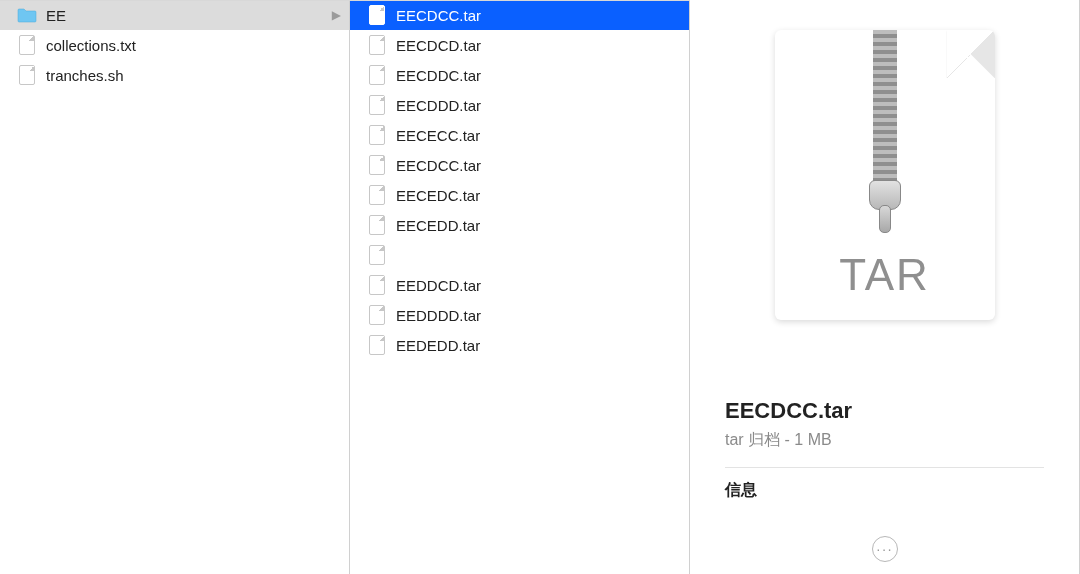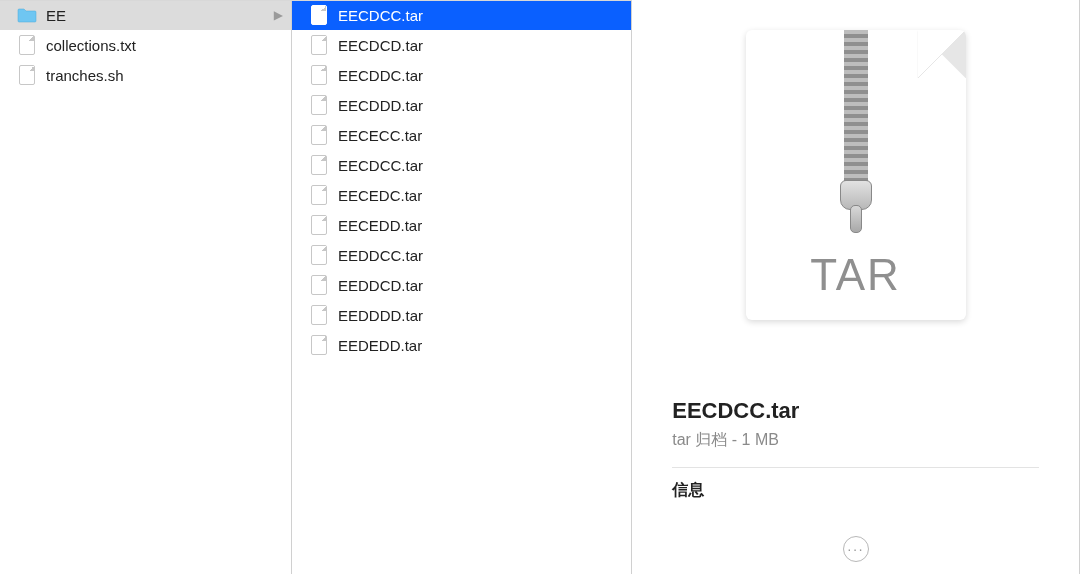--- a/index.html
+++ b/index.html
@@ -10,21 +10,21 @@
       width: 1080px;
       height: 574px;
       overflow: hidden;
       display: flex;
     }
     .col {
       border-right: 1px solid #d0d0d0;
       height: 100%;
       overflow: hidden;
     }
-    .col1 { width: 292px; background: #fff; }
+    .col1 { width: 350px; background: #fff; }
     .col2 { width: 340px; background: #fff; }
     .col3 { flex: 1; background: #fff; display: flex; flex-direction: column; align-items: center; padding-top: 30px; position: relative; gap: 28px; }
 
     .item {
       display: flex;
       align-items: center;
       height: 30px;
       padding: 0 8px 0 16px;
       cursor: default;
       user-select: none;
@@ -282,21 +282,20 @@
     <div class="item">
       <span class="icon-slot">
         <span class="file-icon"></span>
       </span>
       <span class="label">EECEDD.tar</span>
     </div>
     <div class="item">
       <span class="icon-slot">
         <span class="file-icon"></span>
       </span>
-      <span class="label">EEDDCC.tar</span>
     </div>
     <div class="item">
       <span class="icon-slot">
         <span class="file-icon"></span>
       </span>
       <span class="label">EEDDCD.tar</span>
     </div>
     <div class="item">
       <span class="icon-slot">
         <span class="file-icon"></span>

